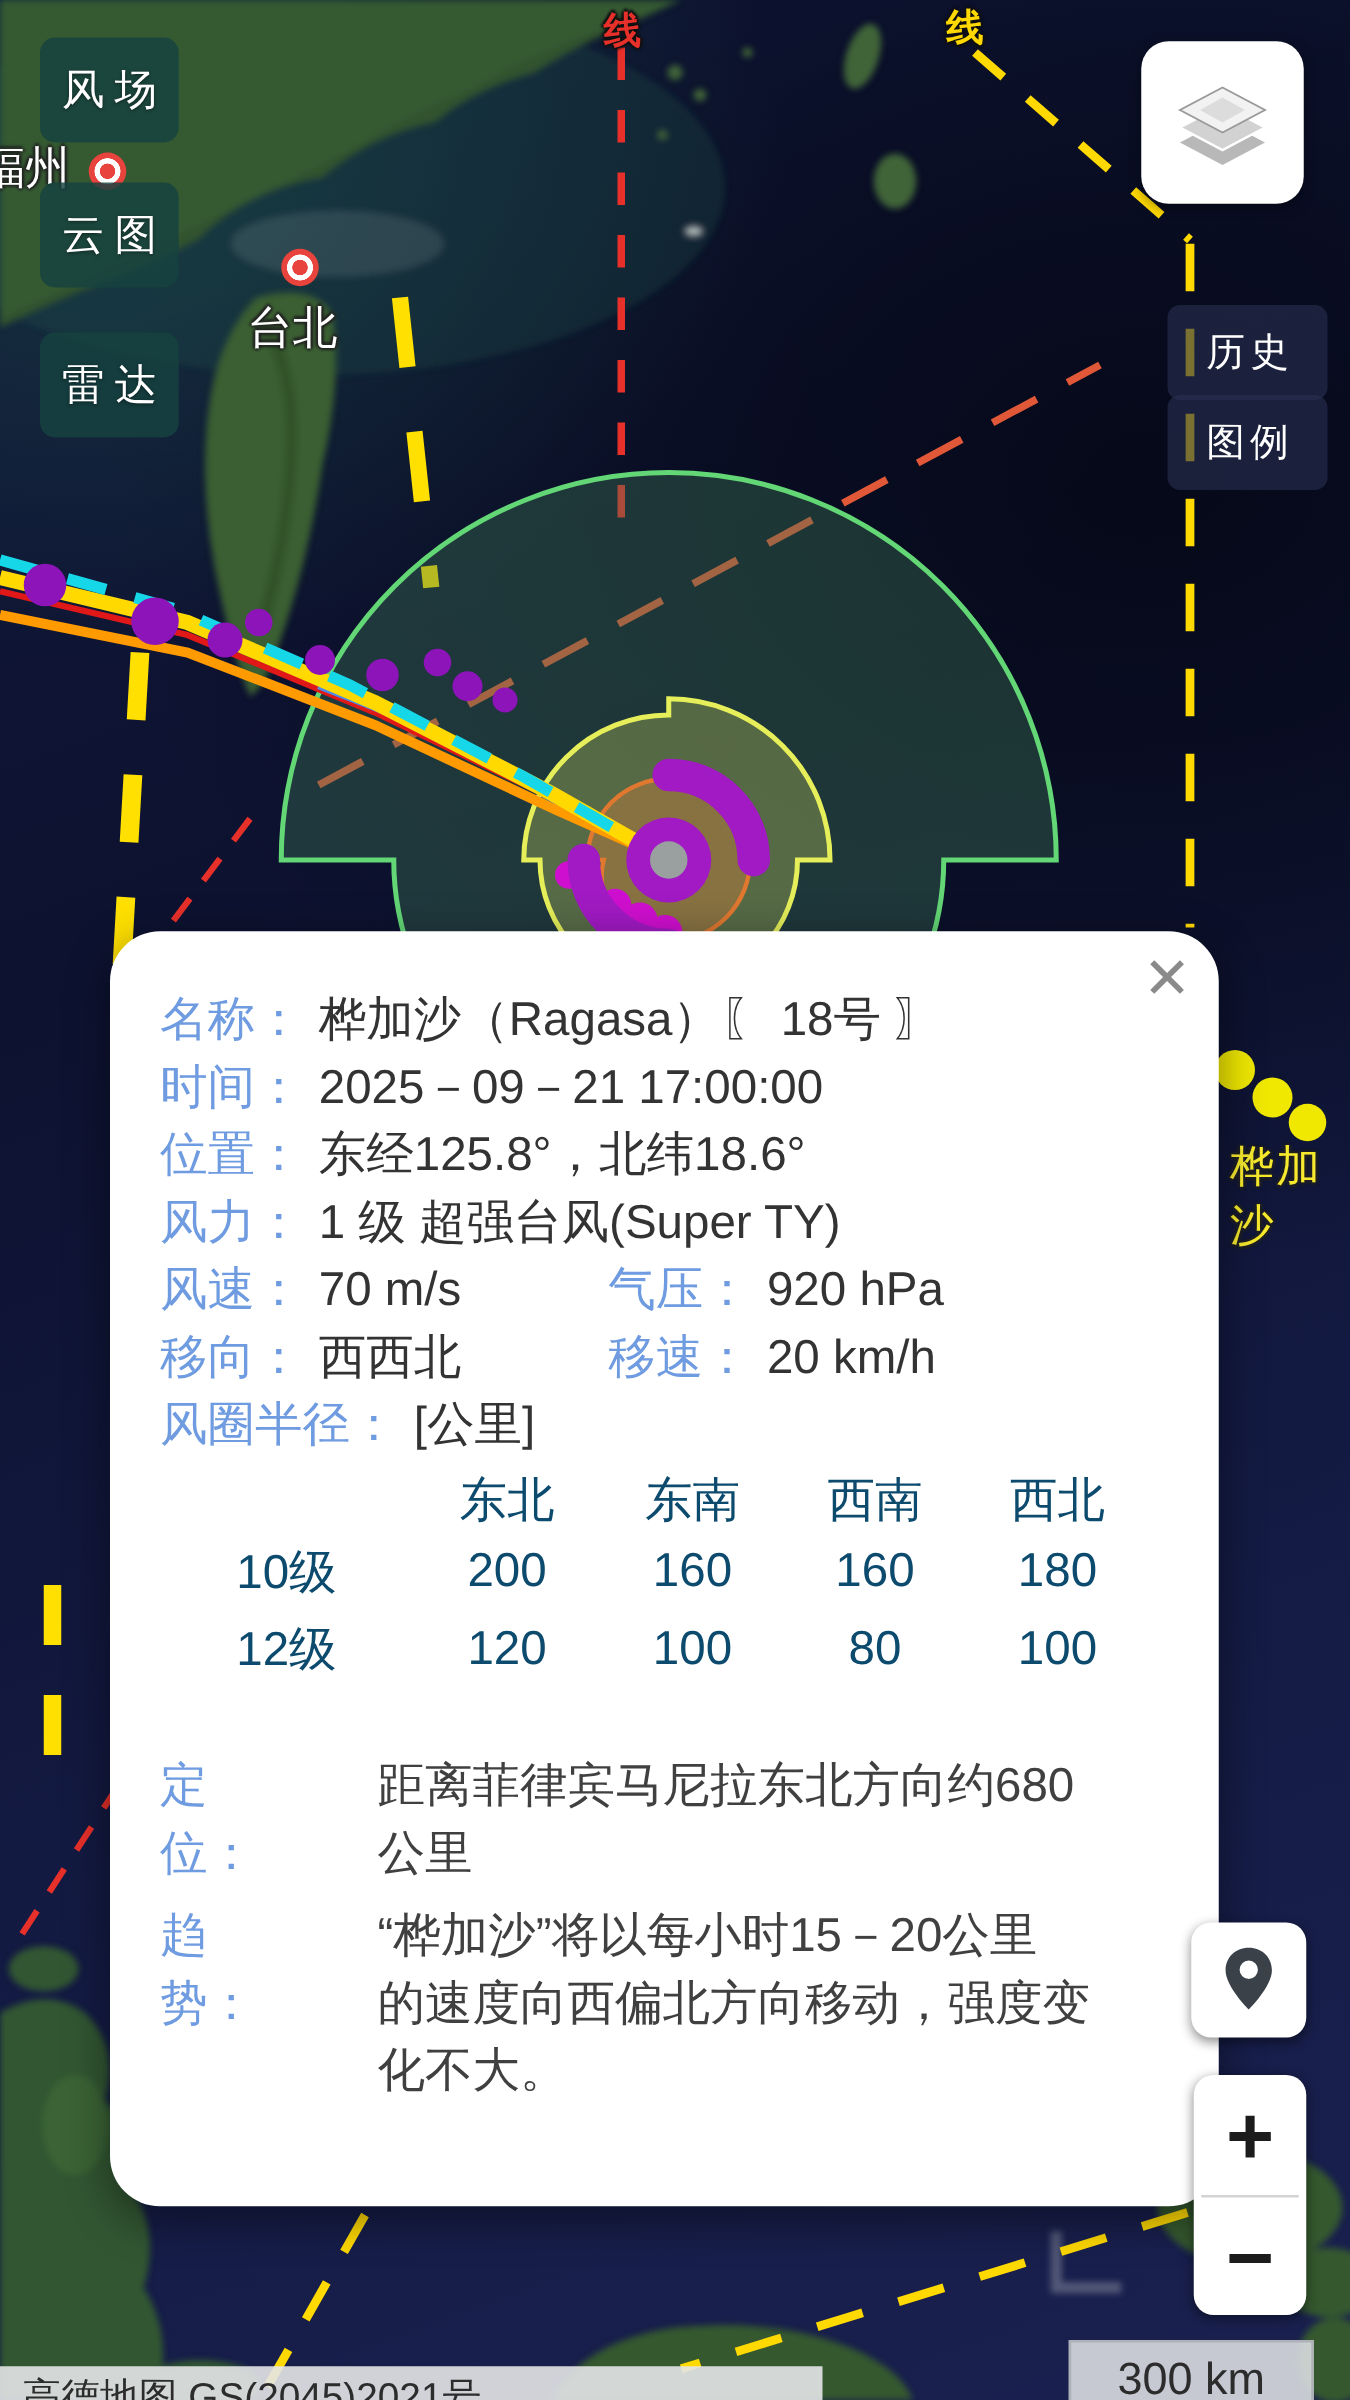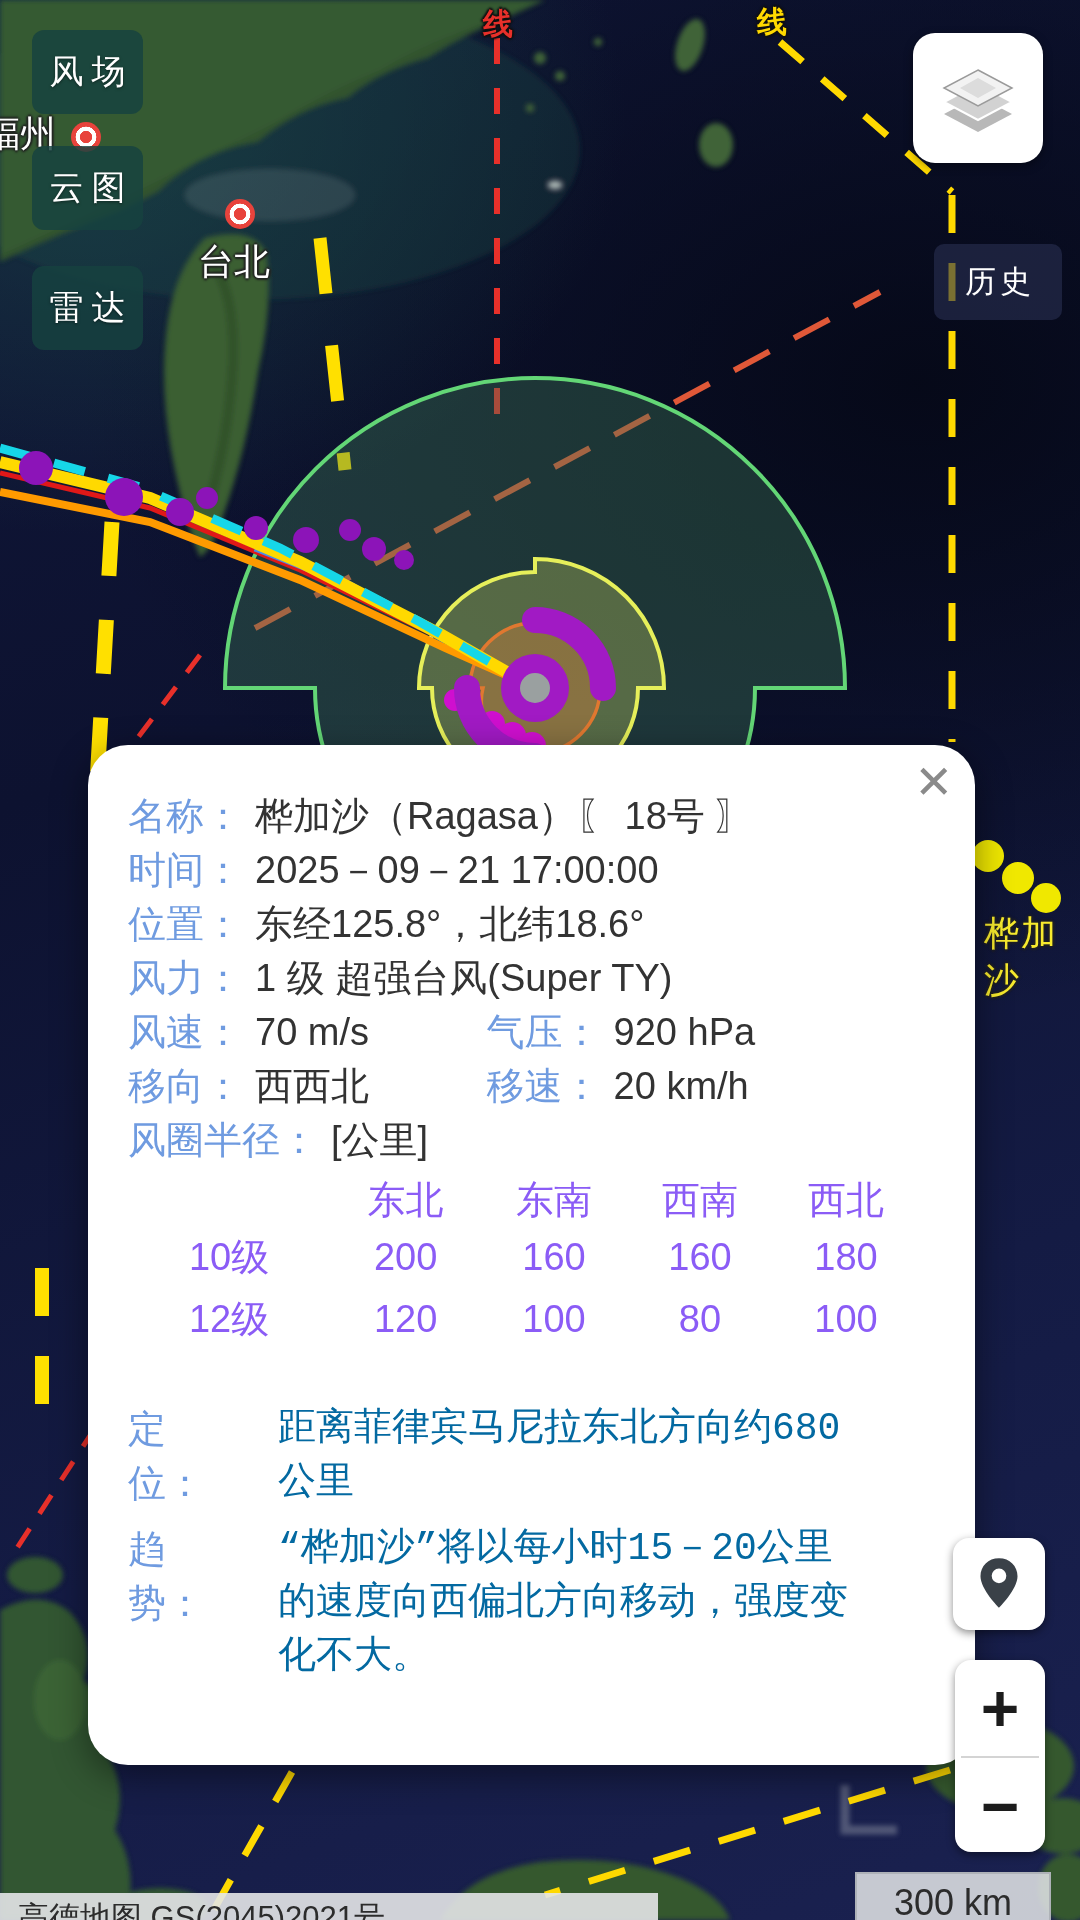--- a/index.html
+++ b/index.html
@@ -55,28 +55,28 @@
   
   .card{position:absolute;left:88px;top:745px;width:887px;height:1020px;background:#fff;
     border-radius:40px;box-shadow:0 10px 36px rgba(0,0,0,.45);z-index:30;
     padding:44px 56px 0 40px;box-sizing:border-box;color:#333;}
   .card .close{position:absolute;right:22px;top:14px;font-size:46px;color:#8a8a8a;line-height:1;}
   .info-row{font-size:38px;line-height:54px;white-space:nowrap;}
   .lbl{color:#6f9be0;}
   .val{color:#333;margin-left:13px;}
   .pair{display:inline-block;width:348px;}
   table.radius{border-collapse:collapse;margin-top:8px;margin-left:0;}
-  table.radius td,table.radius th{font-size:38px;font-weight:normal;color:#8b5cf6;padding:0;}
+  table.radius td,table.radius th{font-size:38px;font-weight:normal;color:#0c4a6e;padding:0;}
   table.radius th{height:50px;text-align:center;}
   table.radius td{height:62px;text-align:center;}
   td.levelcol{width:210px;text-align:right;padding-right:38px;box-sizing:border-box;}
   .c1{width:155px;} .c2{width:150px;} .c3{width:150px;} .c4{width:150px;}
   .sect{display:flex;font-size:38px;line-height:54px;}
   .sect .slabel{width:115px;color:#6f9be0;flex:none;}
-  .sect .sval{white-space:pre-line;color:#0369a1;margin-left:35px;font-family:Liberation Mono, monospace;}
+  .sect .sval{white-space:pre-line;color:#404040;margin-left:59px;}
   .loc-sect{margin-top:52px;}
   .trend-sect{margin-top:12px;}
 </style>
 </head>
 <body>
 
 <div id="screen">
 
   <svg class="abs" width="1080" height="1920" style="left:0;top:0;z-index:2">
     <defs>
@@ -187,20 +187,21 @@
 
   <div class="layers-btn">
     <svg width="96" height="96" viewBox="0 0 96 96">
       <polygon points="48,46 82,64 48,82 14,64" fill="#b8b8b8"></polygon>
       <polygon points="48,34 82,52 48,70 14,52" fill="#d2d2d2" stroke="#fff" stroke-width="2"></polygon>
       <polygon points="48,20 82,38 48,56 14,38" fill="#f2f2f2" stroke="#9a9a9a" stroke-width="1.5"></polygon>
       <polygon points="48,28 66,38 48,48 30,38" fill="#dcdcdc"></polygon>
     </svg>
   </div>
   <div class="rt-btn" style="top:206px;margin-top:38px;">历史</div>
+  <div class="rt-btn" style="top:316px;">图例</div>
 
   <div class="pin-btn">
     <svg width="52" height="56" viewBox="0 0 24 26">
       <path d="M12,1 C7,1 3.4,4.6 3.4,9.4 C3.4,15.5 12,24 12,24 C12,24 20.6,15.5 20.6,9.4 C20.6,4.6 17,1 12,1 Z M12,12.6 A3.4,3.4 0 1 1 12,5.8 A3.4,3.4 0 0 1 12,12.6 Z" fill="#3a4148"></path>
     </svg>
   </div>
   <div class="zoomer">
     <div class="zbtn">+</div>
     <div class="divider"></div>
     <div class="zbtn">−</div>

